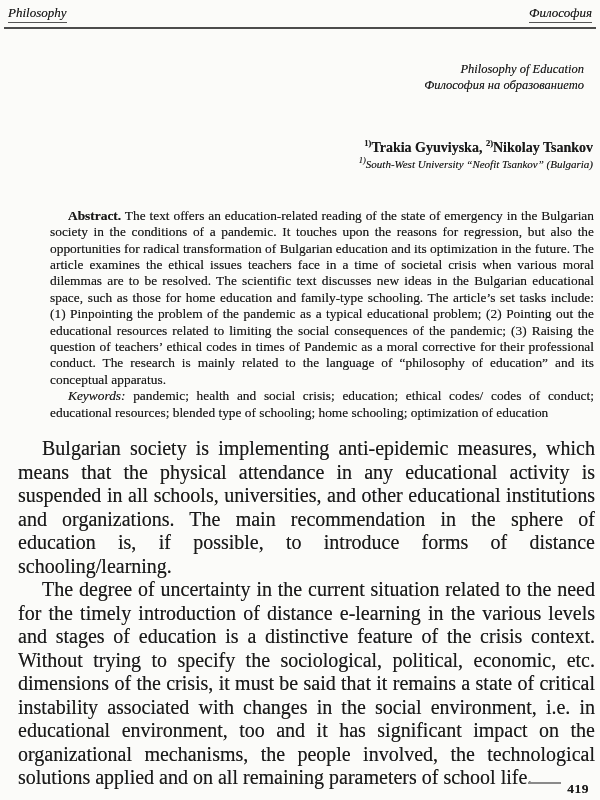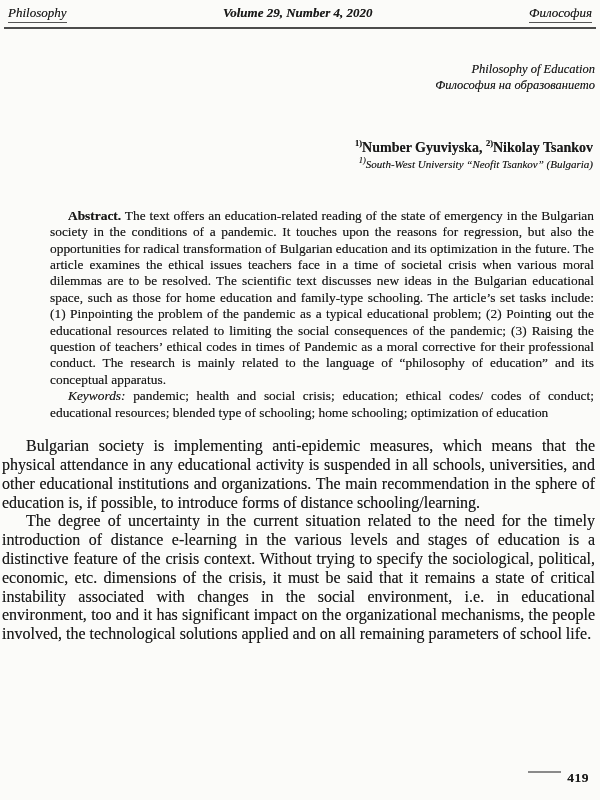--- a/index.html
+++ b/index.html
@@ -24,21 +24,21 @@
     margin: 0 4px;
     padding: 1px 4px 4px 4px;
     border-bottom: 2px solid #4c4c4c;
     font-style: italic; font-size: 13px;
   }
   .running-head .side { border-bottom: 1px solid #555; padding-bottom: 1px; }
   .running-head .mid { font-weight: bold; }
 
   
   .section-heading {
-    margin-top: 32px; margin-right: 5px;
+    margin-top: 32px; margin-right: 16px;
     text-align: right; font-style: italic;
     font-size: 12.5px; line-height: 1.3;
   }
 
   
   .article-title {
     margin: 36px 76px 0 10px;
     text-align: center;
     font-weight: bold;
     font-size: 21px; line-height: 1.2;
@@ -56,57 +56,56 @@
     margin: 36px 6px 12px 50px;
     font-size: 13.4px; line-height: 1.225;
     text-align: justify;
   }
   .abstract-block p { margin: 0; text-indent: 18px; }
   .abstract-label { font-weight: bold; }
   .keywords-label { font-style: italic; }
 
   
   .body-text {
-    margin: 16px 5px 0 2px;
-    font-size: 16px; line-height: 1.175;
+    margin: 16px 5px 0 18px;
+    font-size: 20px; line-height: 1.175;
     text-align: justify;
   }
   .body-text p { margin: 0; text-indent: 24px; }
 
   
   .footer {
-    position: absolute; bottom: 14px; right: 11px;
+    position: absolute; bottom: 3px; right: 11px;
     text-align: center; white-space: nowrap;
   }
   .footer-rule {
     display: inline-block; width: 33px; height: 2px;
     background: #8a8a8a; vertical-align: 9px; margin-right: 6px;
   }
   .page-number { font-weight: bold; font-size: 13.5px; letter-spacing: 0.5px; }
 </style>
 </head>
 <body>
 
 <div class="page">
 
   <div class="running-head">
     <span class="side">Philosophy</span>
-    <span class="mid">Volume 29, Number 4, 2020</span>
     <span class="side">Философия</span>
   </div>
 
   <div class="section-heading">
     <div>Philosophy of Education</div>
     <div>Философия на образованието</div>
   </div>
 
 
   <div class="authors-block">
     <div class="author-names">
-      <sup>1)</sup><span>Number Gyuviyska, </span><sup>2)</sup><span>Nikolay Tsankov</span>
+      <sup>1)</sup><span>Trakia Gyuviyska, </span><sup>2)</sup><span>Nikolay Tsankov</span>
     </div>
     <div class="affiliation">
       <sup>1)</sup><span>South-West University “Neofit Tsankov” (Bulgaria)</span>
     </div>
   </div>
 
   <div class="abstract-block">
     <p><span class="abstract-label">Abstract.</span><span> The text offers an education-related reading of the state of emergency in the Bulgarian society in the conditions of a pandemic. It touches upon the reasons for regression, but also the opportunities for radical transformation of Bulgarian education and its optimization in the future. The article examines the ethical issues teachers face in a time of societal crisis when various moral dilemmas are to be resolved. The scientific text discusses new ideas in the Bulgarian educational space, such as those for home education and family-type schooling. The article’s set tasks include: (1) Pinpointing the problem of the pandemic as a typical educational problem; (2) Pointing out the educational resources related to limiting the social consequences of the pandemic; (3) Raising the question of teachers’ ethical codes in times of Pandemic as a moral corrective for their professional conduct. The research is mainly related to the language of “philosophy of education” and its conceptual apparatus.</span></p>
     <p><span class="keywords-label">Keywords:</span><span> pandemic; health and social crisis; education; ethical codes/ codes of conduct; educational resources; blended type of schooling; home schooling; optimization of education</span></p>
   </div>

